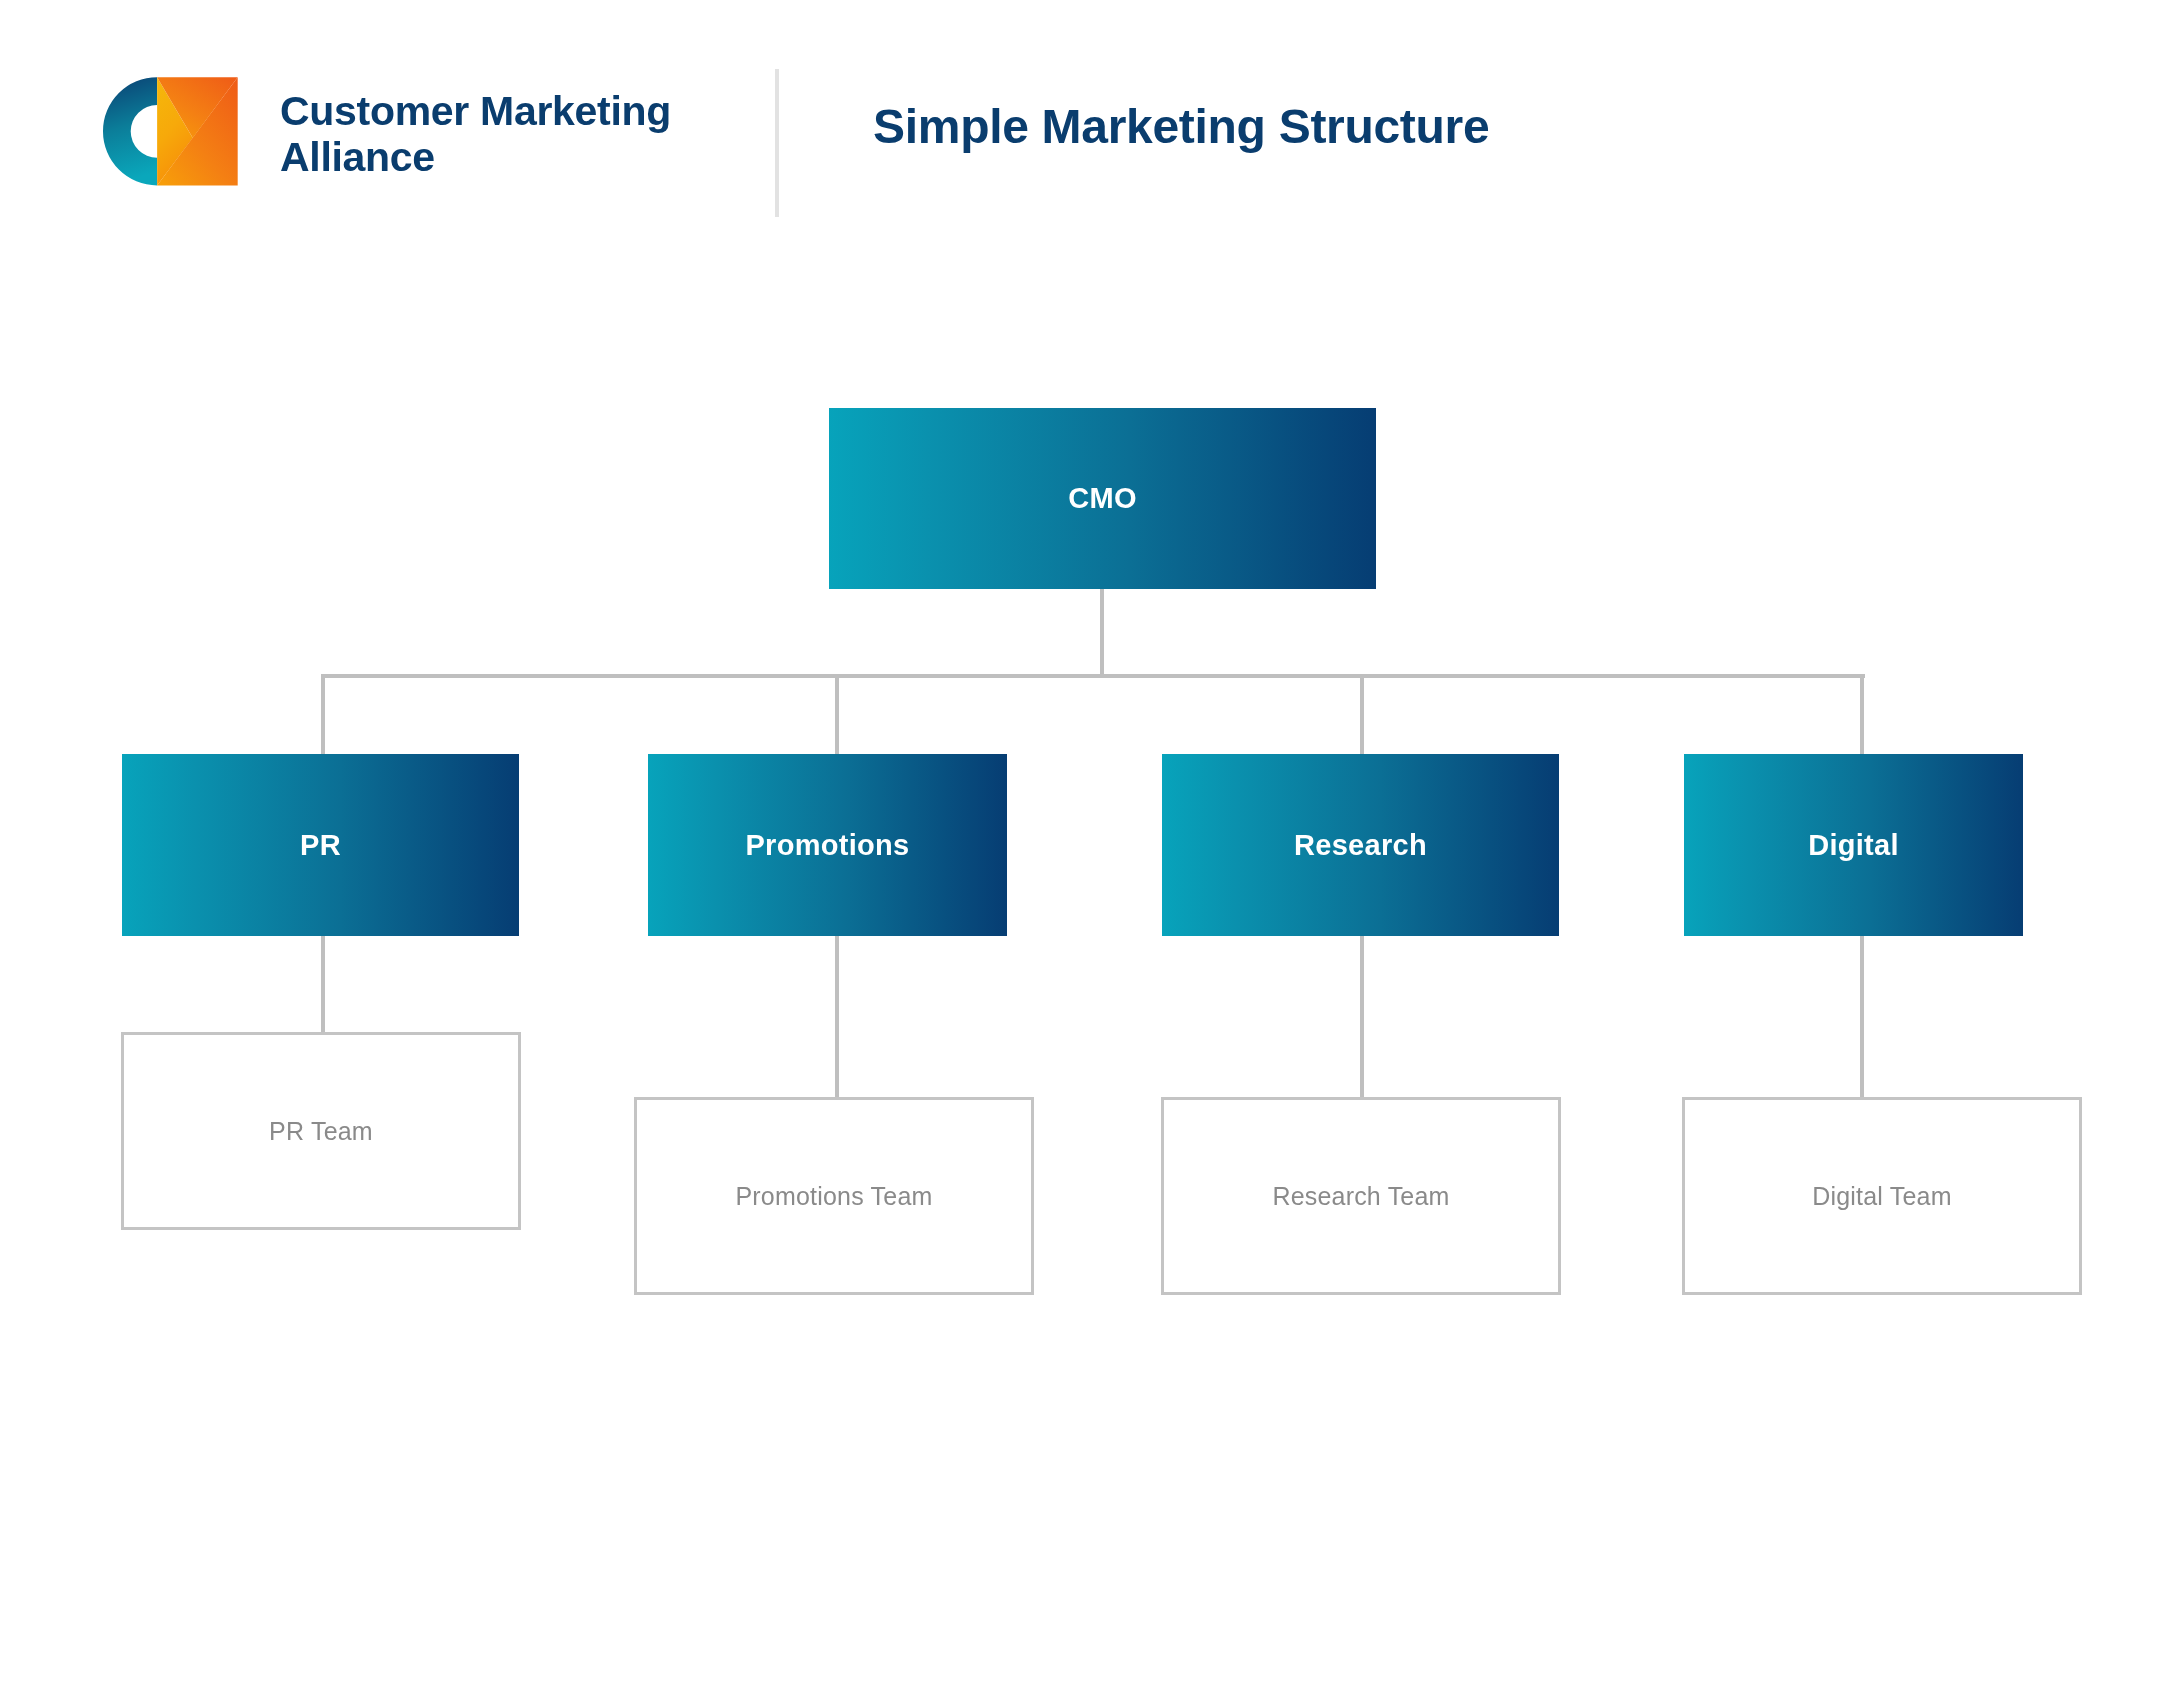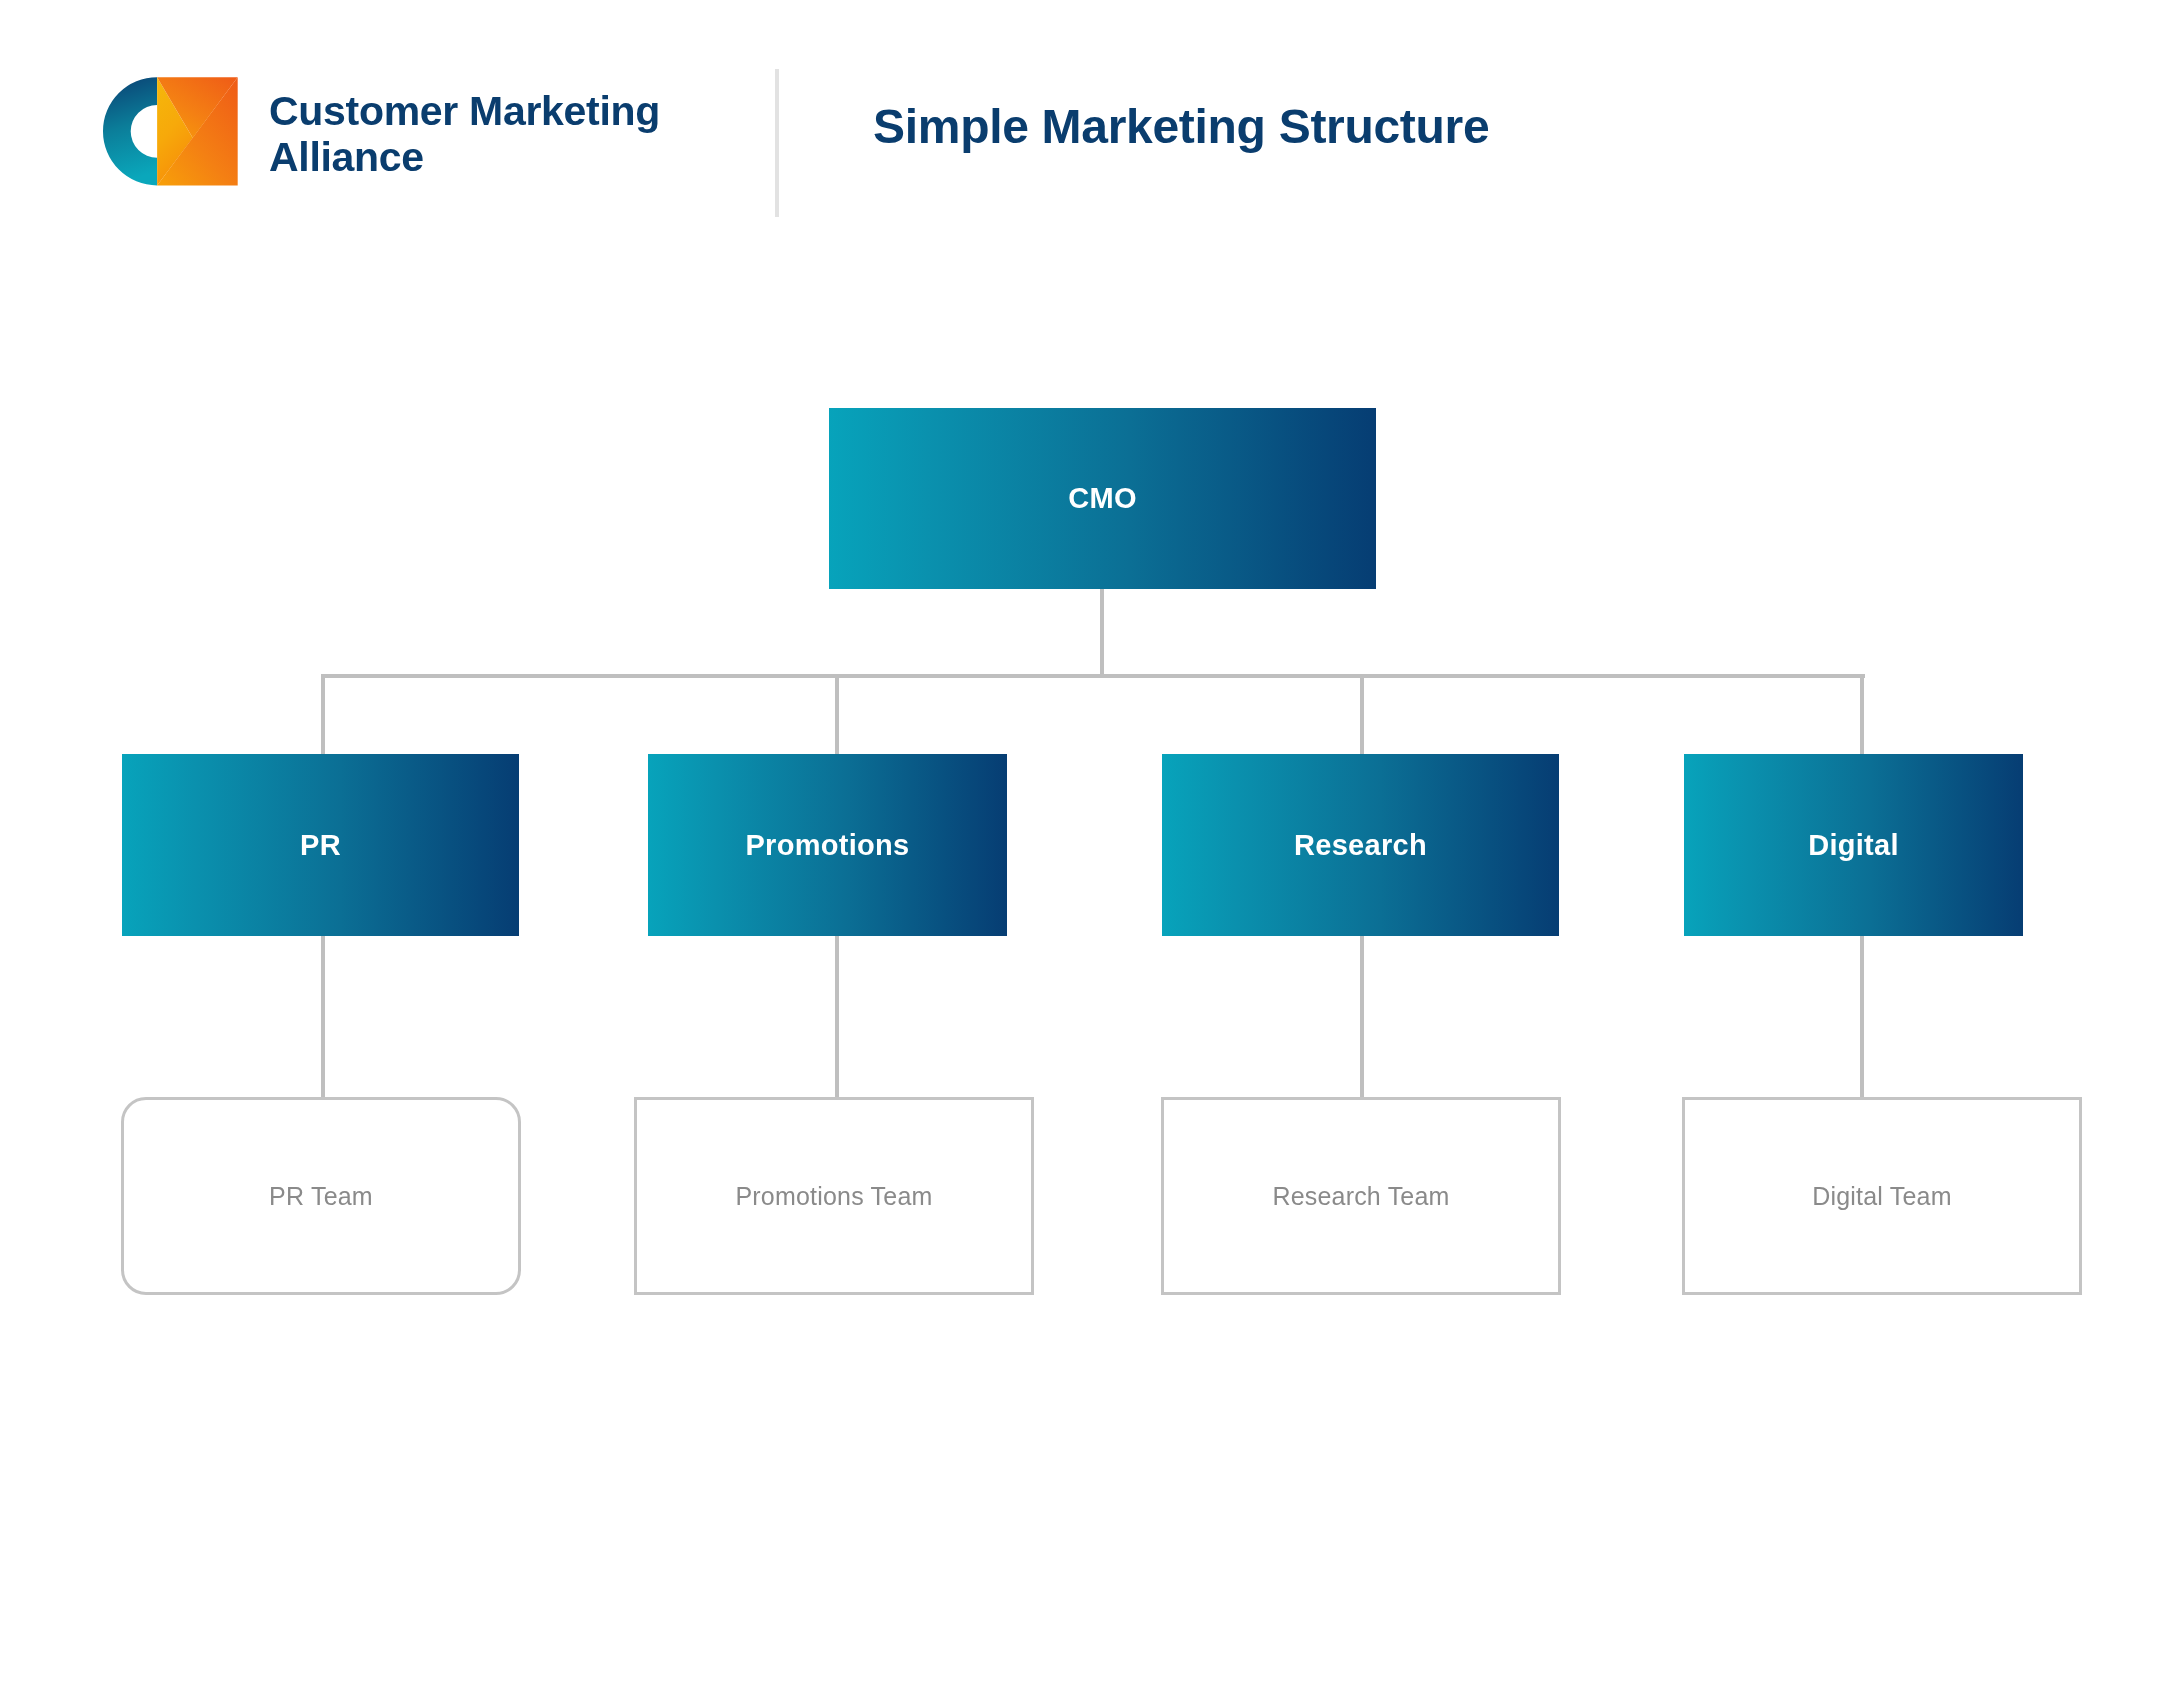--- a/index.html
+++ b/index.html
@@ -39,21 +39,21 @@
   }
 
   #logo-mark {
     width: 140px;
     height: 116px;
     flex: 0 0 auto;
     display: block;
   }
 
   #brand-text {
-    margin-left: 30px;
+    margin-left: 41px;
     margin-top: 14.6px;
     color: #0a3d6e;
     font-size: 41px;
     line-height: 1.14;
     font-weight: bold;
     letter-spacing: -0.3px;
     white-space: pre-line;
   }
 
   #header-divider {
@@ -197,21 +197,21 @@
     </div>
 
     <div class="node node-grad" style="left:1162px; top:754px; width:397px; height:182px;">
       <span class="node-label">Research</span>
     </div>
 
     <div class="node node-grad" style="left:1684px; top:754px; width:339px; height:182px;">
       <span class="node-label">Digital</span>
     </div>
 
-    <div class="node node-leaf" style="left:121px; top:1097px; width:400px; height:198px;border-radius:25px;">
+    <div class="node node-leaf" style="left:121px; top:1032px; width:400px; height:198px;">
       <span class="node-label">PR Team</span>
     </div>
 
     <div class="node node-leaf" style="left:634px; top:1097px; width:400px; height:198px;">
       <span class="node-label">Promotions Team</span>
     </div>
 
     <div class="node node-leaf" style="left:1161px; top:1097px; width:400px; height:198px;">
       <span class="node-label">Research Team</span>
     </div>

